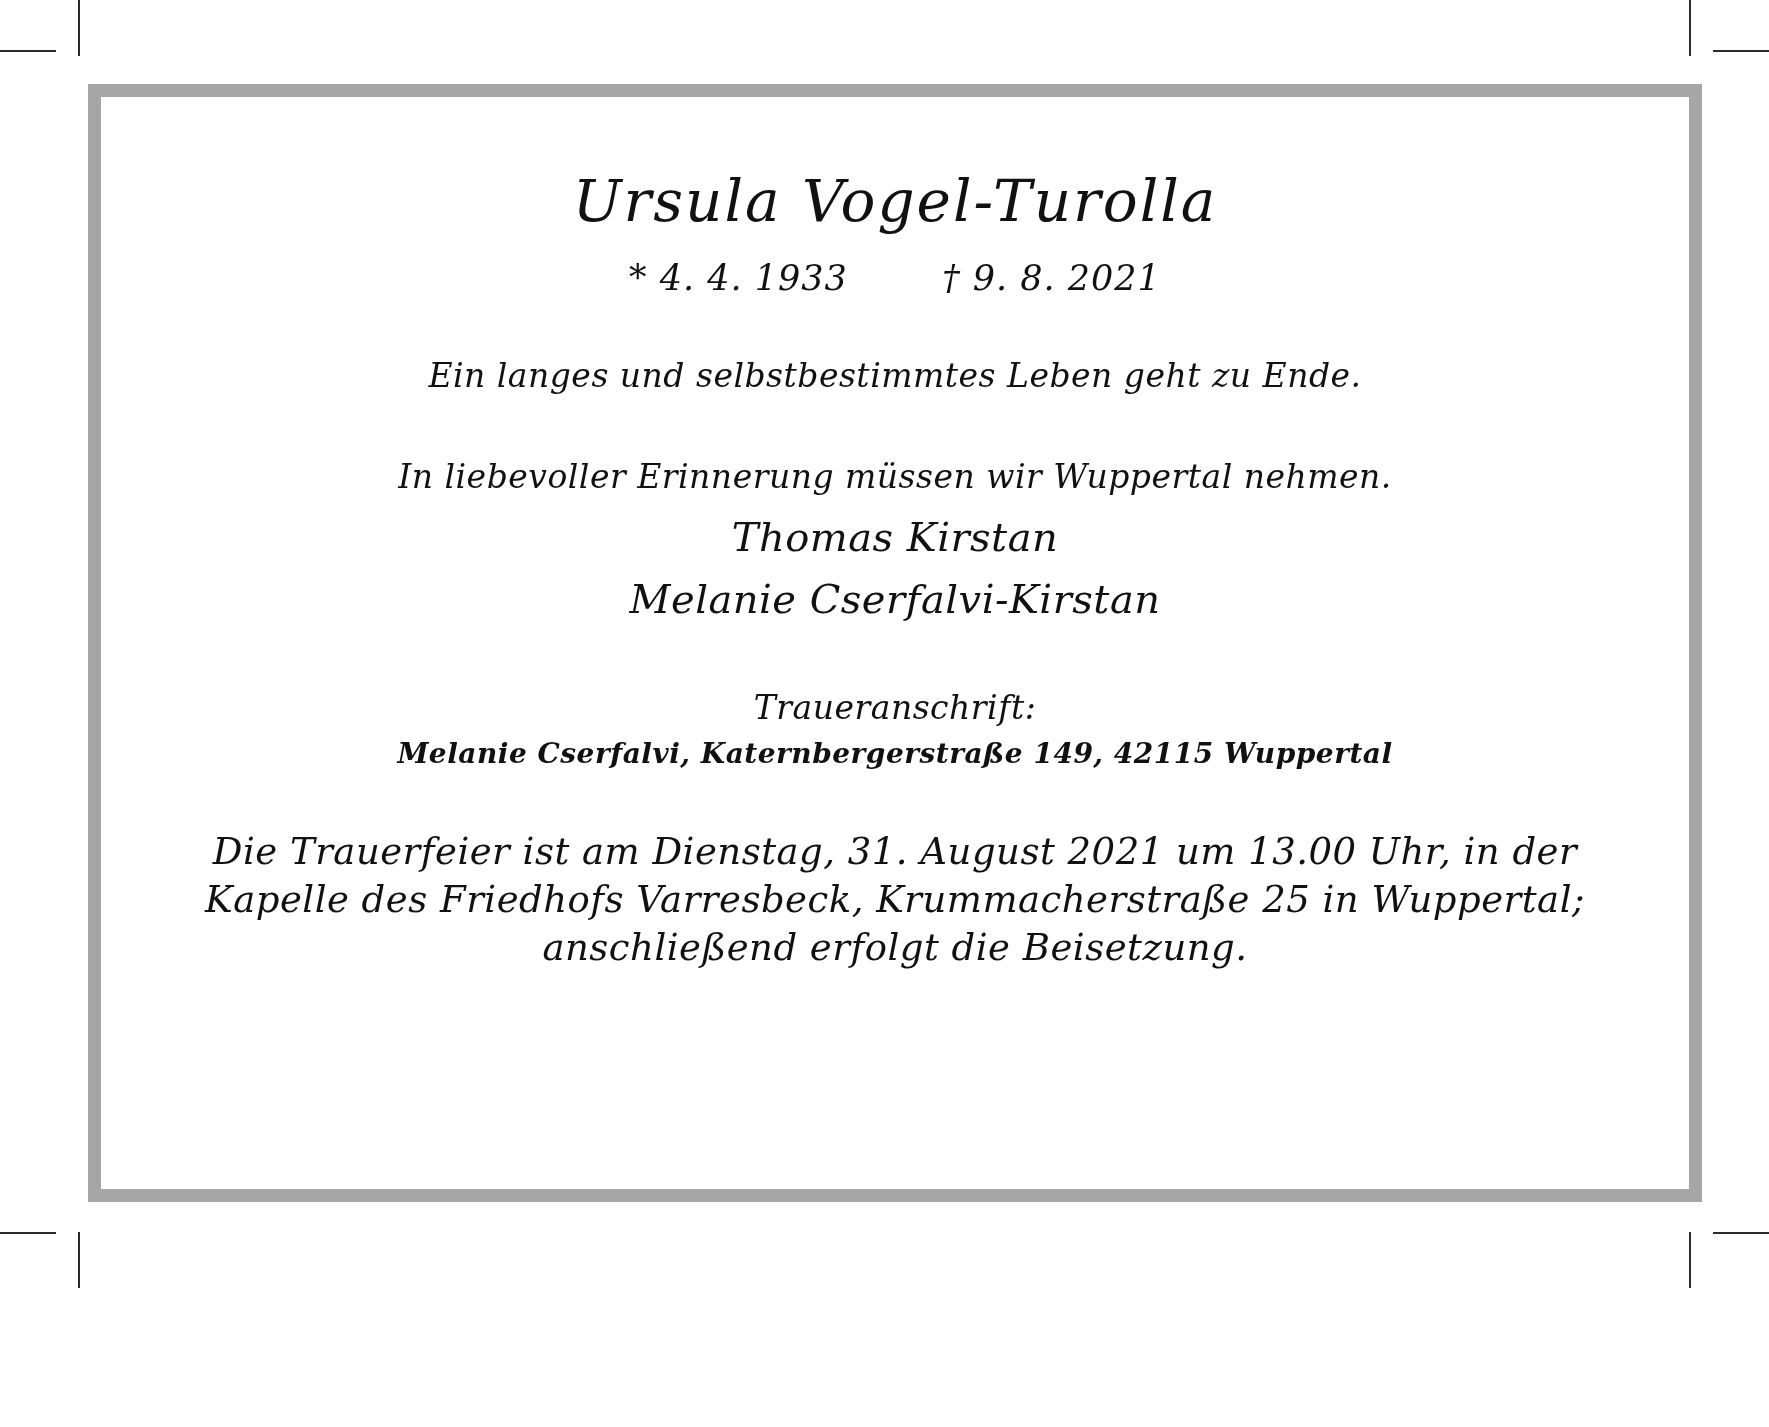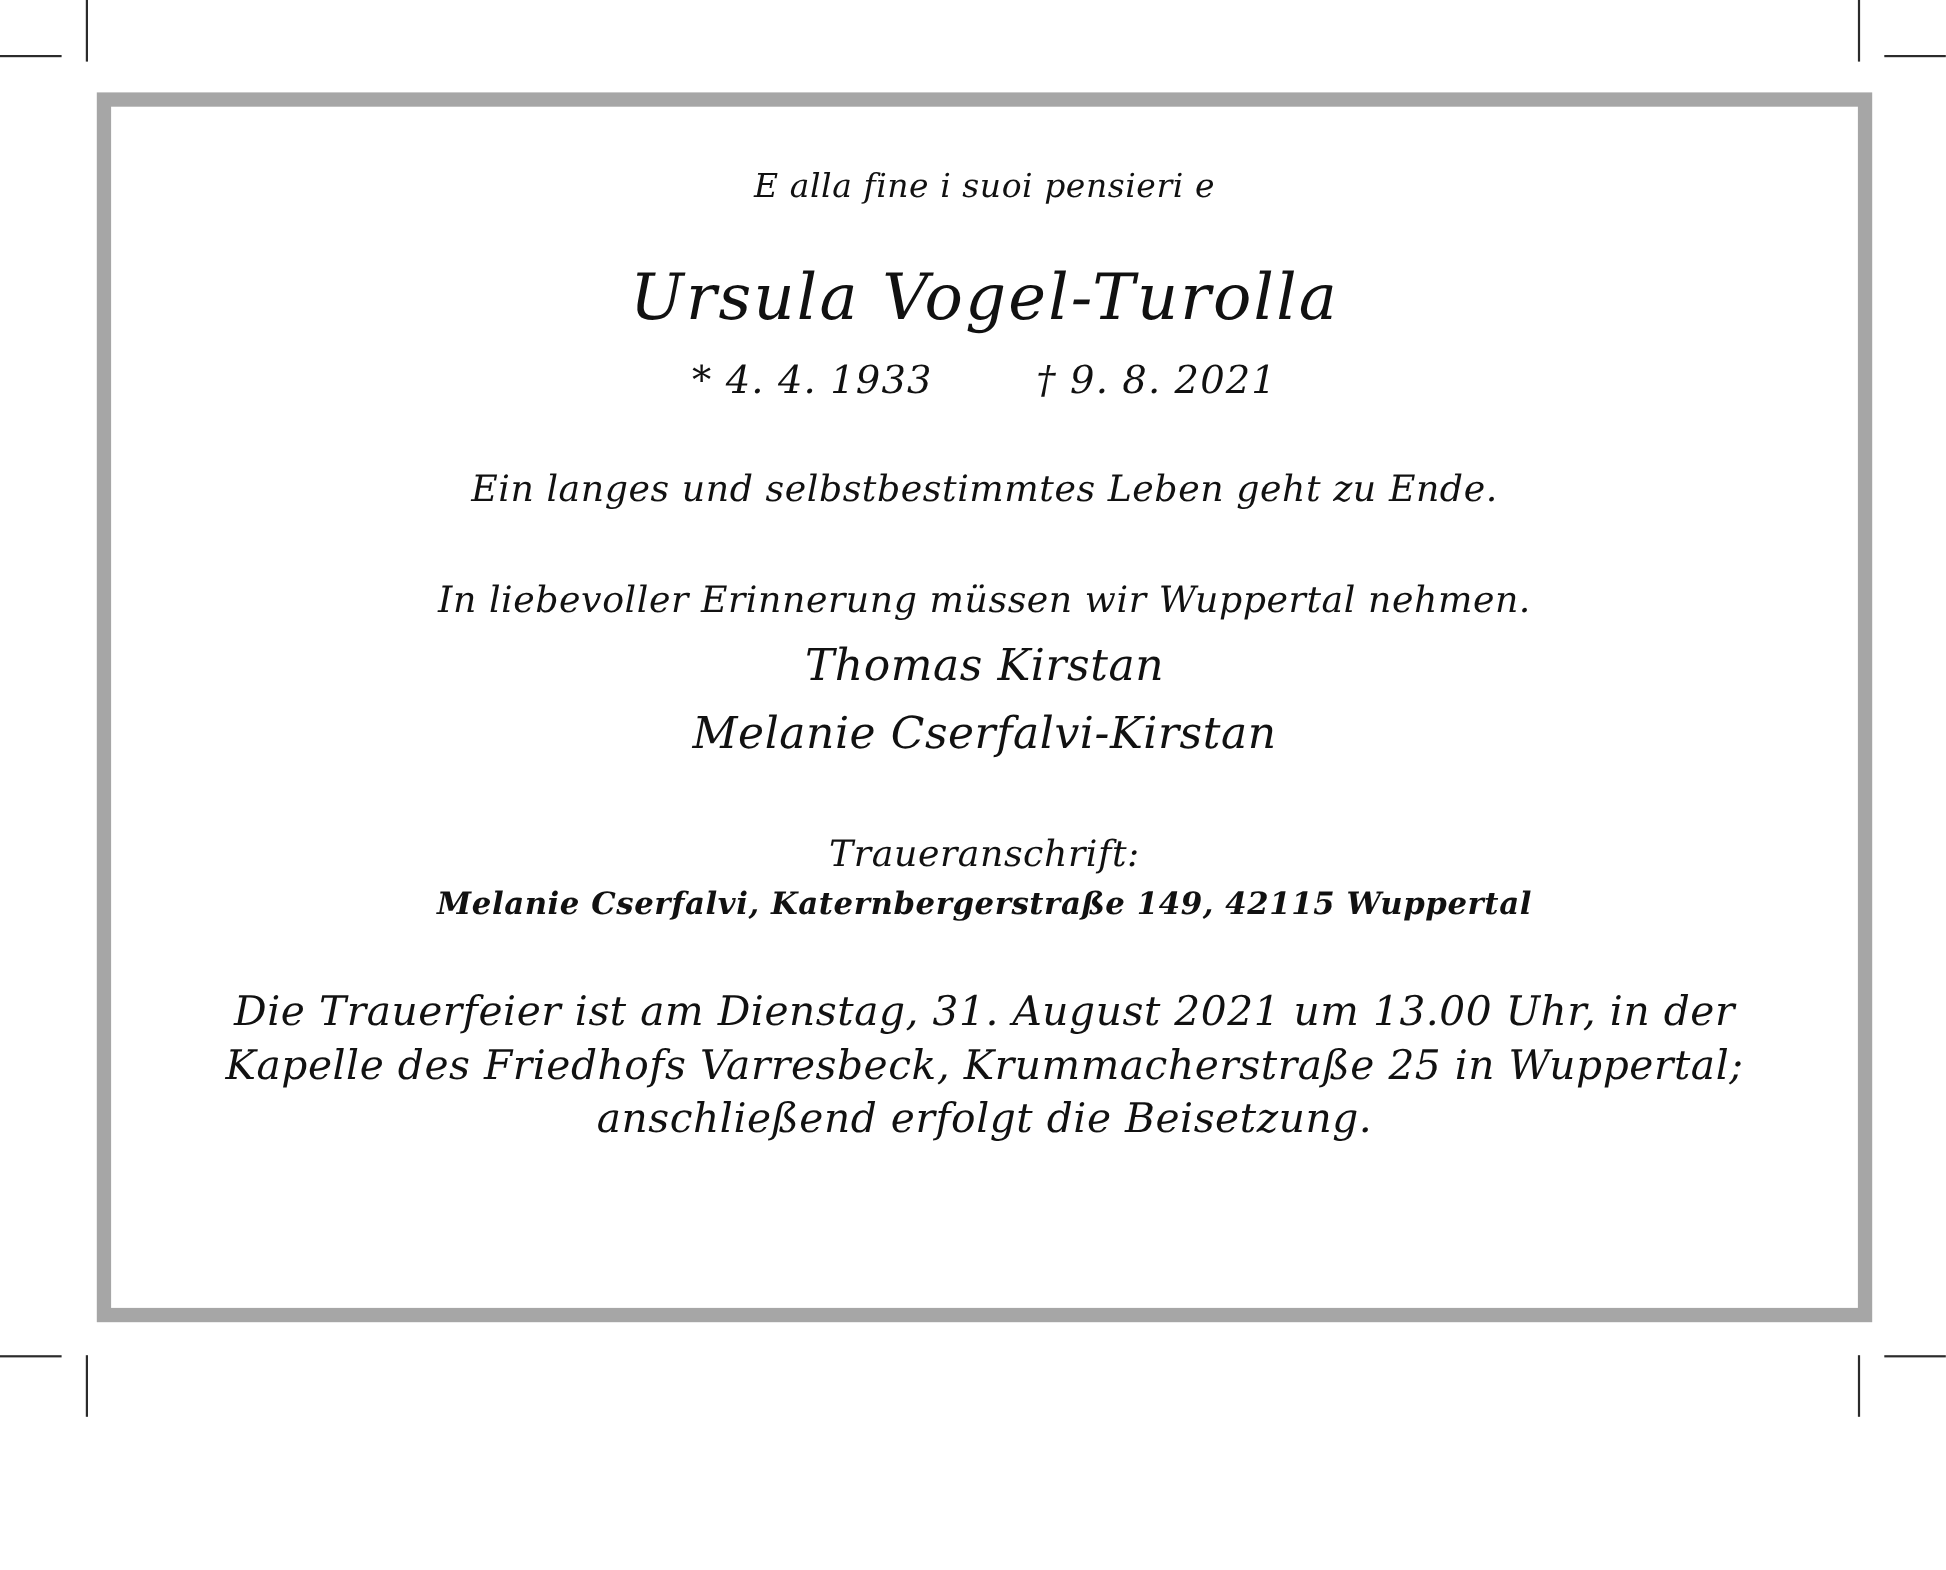--- a/index.html
+++ b/index.html
@@ -125,21 +125,20 @@
 <div class="crop-mark cm-v" style="left:78px; top:1232px;"></div>
 <div class="crop-mark cm-h" style="left:0px; top:1232px;"></div>
 
 <div class="crop-mark cm-v" style="left:1689px; top:1232px;"></div>
 <div class="crop-mark cm-h" style="left:1713px; top:1232px;"></div>
 
 <div class="card">
   <div class="inner">
 
     <div class="script epigraph">
-      <span class="line">E alla fine i suoi pensieri e</span>
     </div>
 
     <div class="script name">Ursula  Vogel-Turolla</div>
 
     <div class="script dates">
       <span>* 4. 4. 1933</span>
       <span class="gap"></span>
       <span>† 9. 8. 2021</span>
     </div>
 

